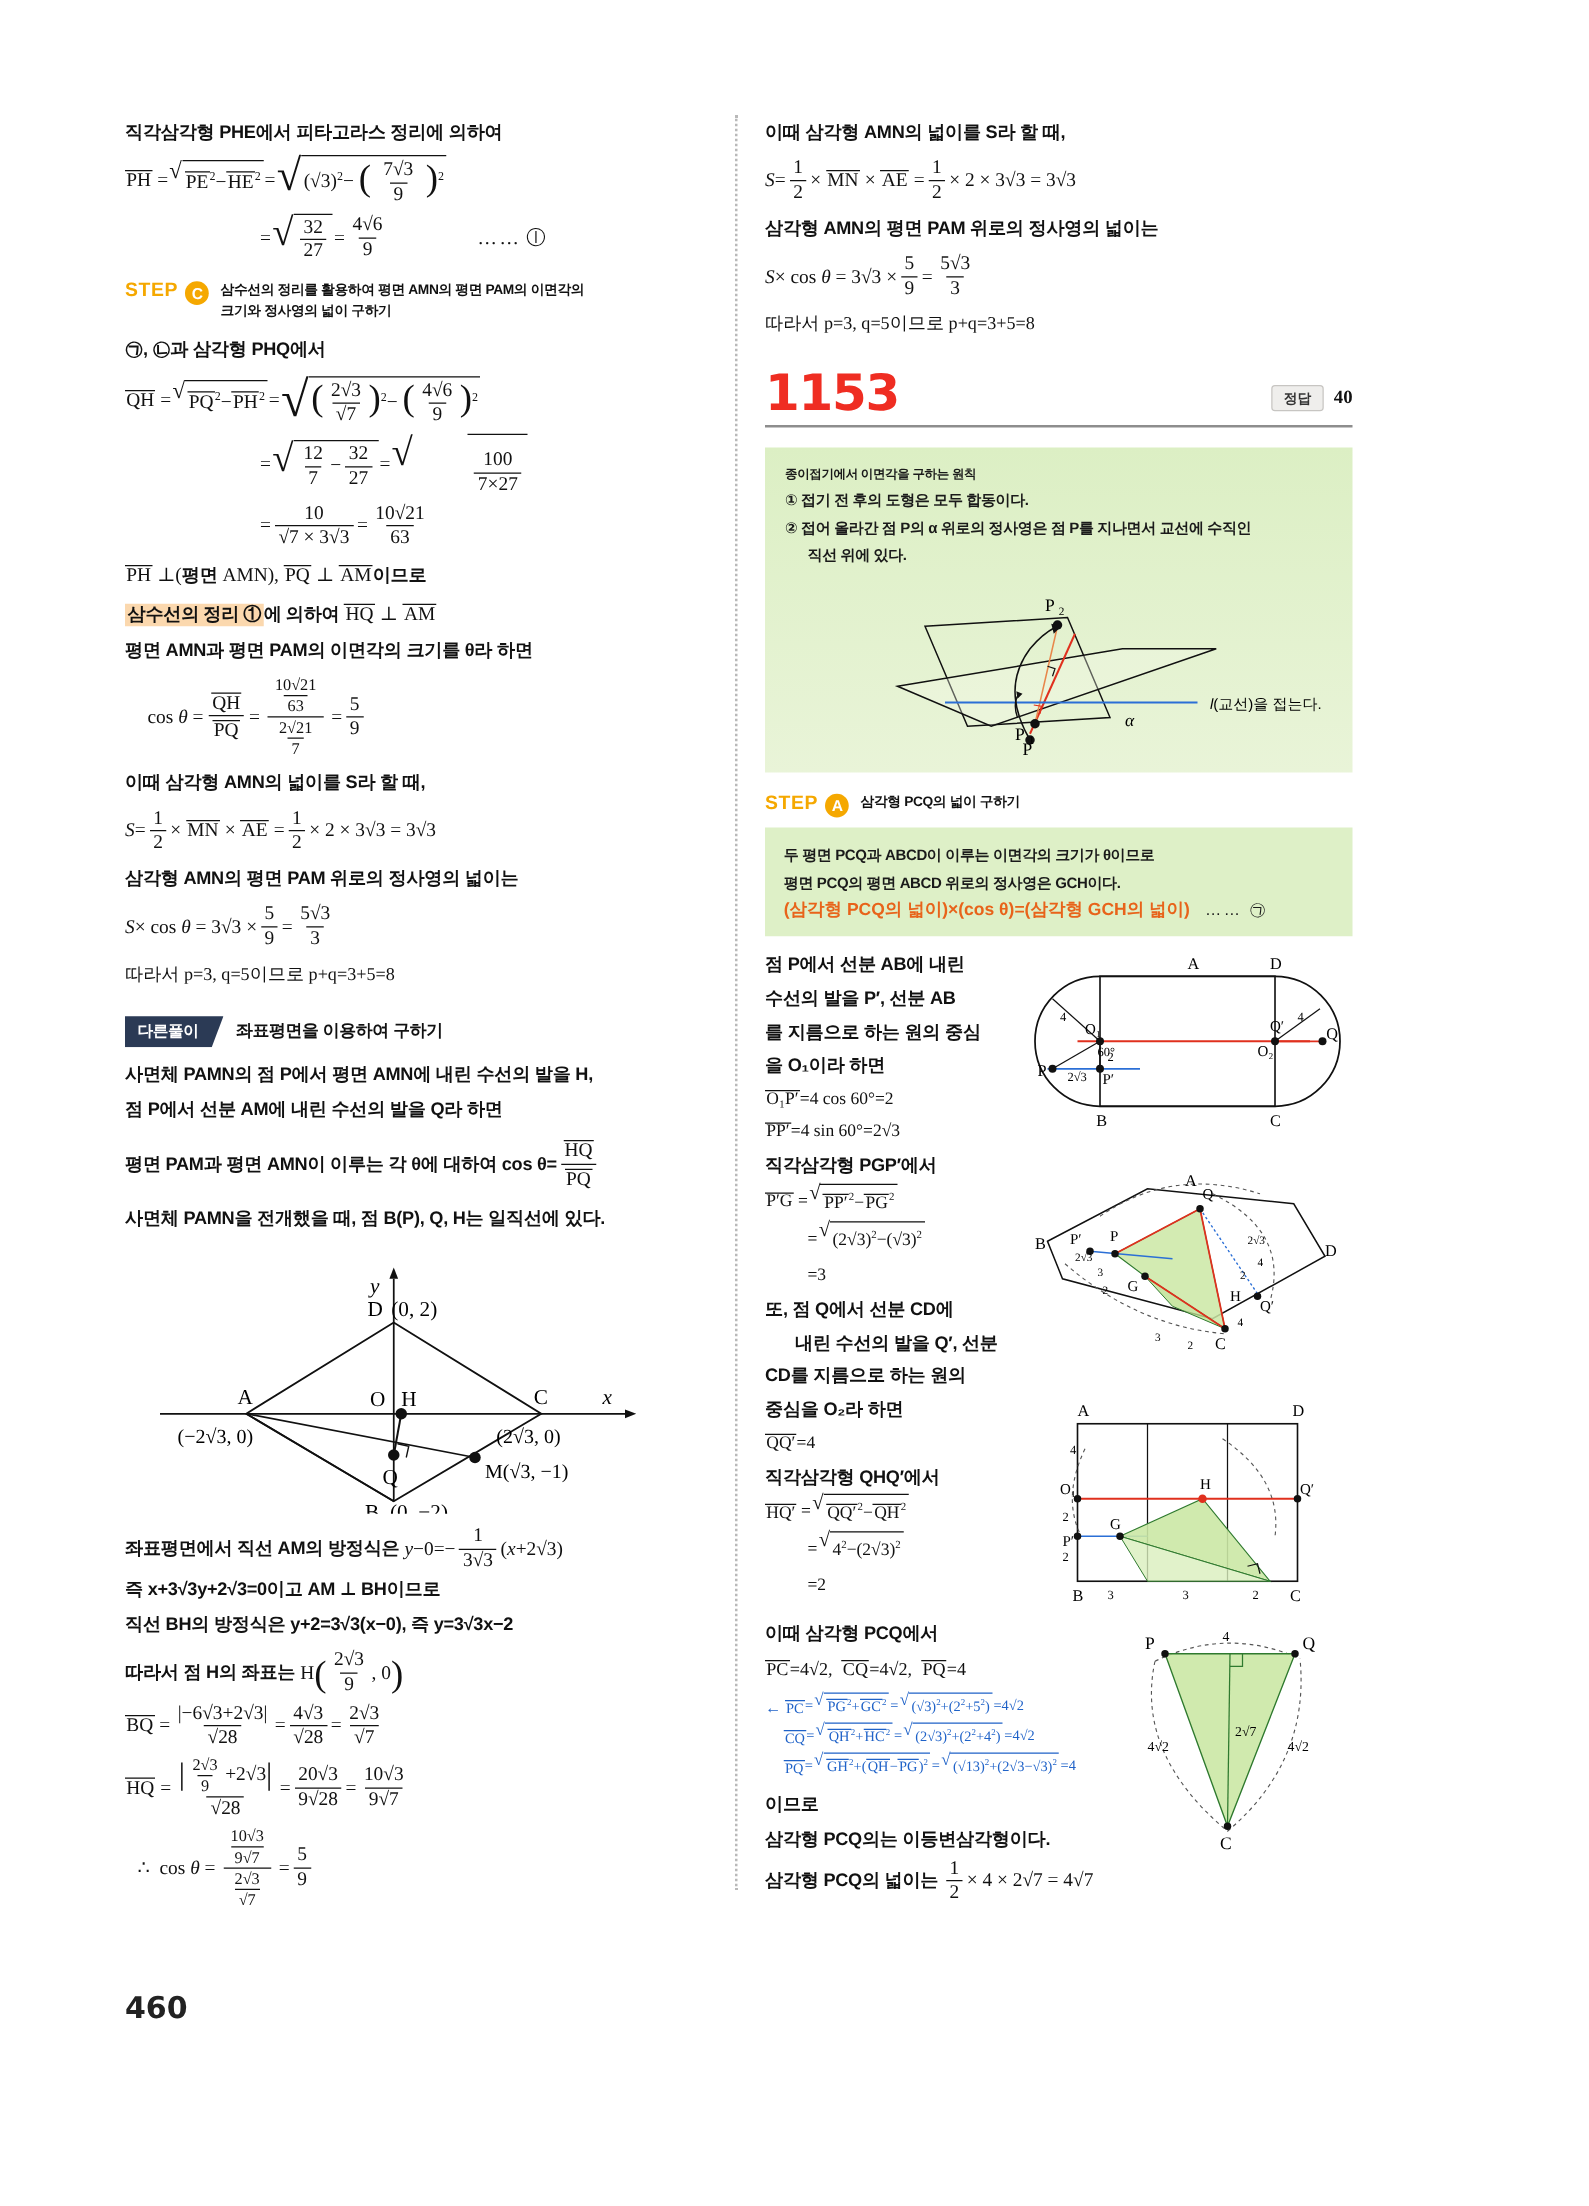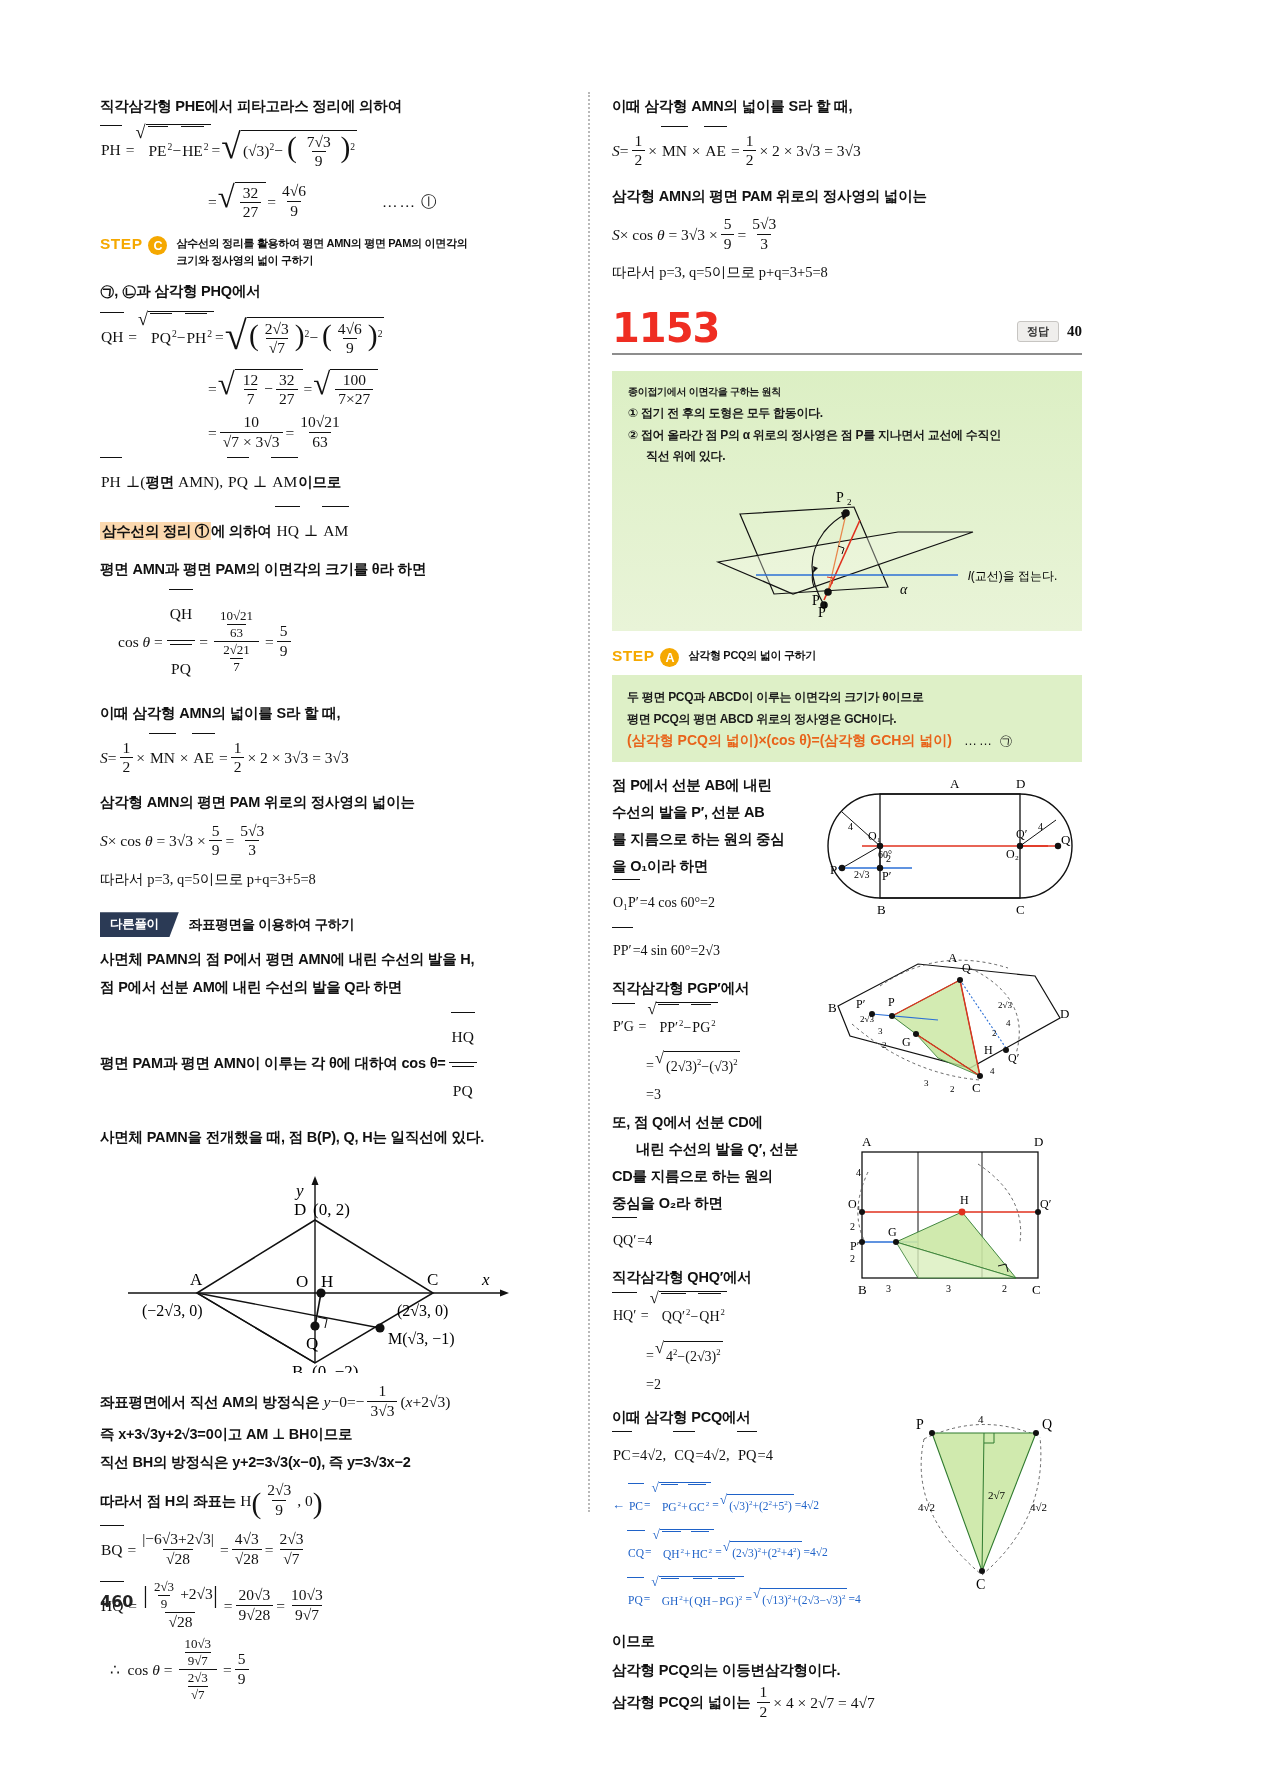--- a/index.html
+++ b/index.html
@@ -27,21 +27,21 @@
   .ko-n { font-weight:400; }
   .mathline { font-family:"Liberation Serif","DejaVu Serif",serif; font-size:15.5px; line-height:2.0; color:#111; }
   .sr { font-family:"Liberation Serif","DejaVu Serif",serif; }
   .it { font-style:italic; font-family:"Liberation Serif",serif; }
   .row { display:flex; align-items:center; flex-wrap:wrap; }
   .blk { margin:6px 0; }
   .ind { margin-left:56px; }
   .ind2 { margin-left:108px; }
 
   
-  .ov { border-top:1.3px solid #111; padding:16px 1px; line-height:1.05; display:inline-block; }
+  .ov { border-top:1.3px solid #111; padding:0 1px; line-height:1.05; display:inline-block; }
 
   
   .frac { display:inline-flex; flex-direction:column; align-items:center; vertical-align:middle;
           margin:0 3px; line-height:1.08; }
   .frac > .num { padding:0 3px 1px 3px; }
   .frac > .den { padding:1px 3px 0 3px; border-top:1.4px solid #111; }
   .frac.small { font-size:13px; }
 
   
   .rad { display:inline-flex; align-items:stretch; vertical-align:middle; margin:0 1px; }
@@ -97,21 +97,21 @@
   .bluenote { color:#1F62C8; font-size:11.5px; line-height:1.9; font-family:"Liberation Serif",serif;}
   .bluenote .ov, .bluenote .frac > .den { border-color:#1F62C8; }
   .arrow-blue { color:#1F62C8; font-size:13px; }
 
   
   .fig-split { display:flex; gap:10px; margin-top:10px; }
   .fig-split .txtcol { width:198px; }
   .fig-split .figcol { flex:1; }
 
   
-  .pageno { position:absolute; left:100px; top:1592px; font-size:16px; font-weight:800; color:#222;
+  .pageno { position:absolute; left:100px; top:1592px; font-size:24px; font-weight:800; color:#222;
             font-family:"DejaVu Sans",sans-serif;}
 
   svg { display:block; }
   .figbox { margin:6px 0; }
 </style>
 </head>
 <body>
 
 <div class="page">
 
@@ -199,21 +199,21 @@
               <span class="num">12</span>
               <span class="den">7</span>
             </span>−<span class="frac">
               <span class="num">32</span>
               <span class="den">27</span>
             </span></span>
         </span>
       <span>=</span>
       <span class="rad">
           <span class="sq" style="font-size:2.0em;">√</span>
-          <span class="bar" style="padding-top:2px;">
+          <span class="bar" style="padding-top:12px;margin-left:44px;">
         <span class="frac">
               <span class="num">100</span>
               <span class="den">7×27</span>
             </span></span>
         </span>
     </div>
     <div class="mathline row blk ind2">
       <span>=</span>
       <span class="frac">
           <span class="num">10</span>

